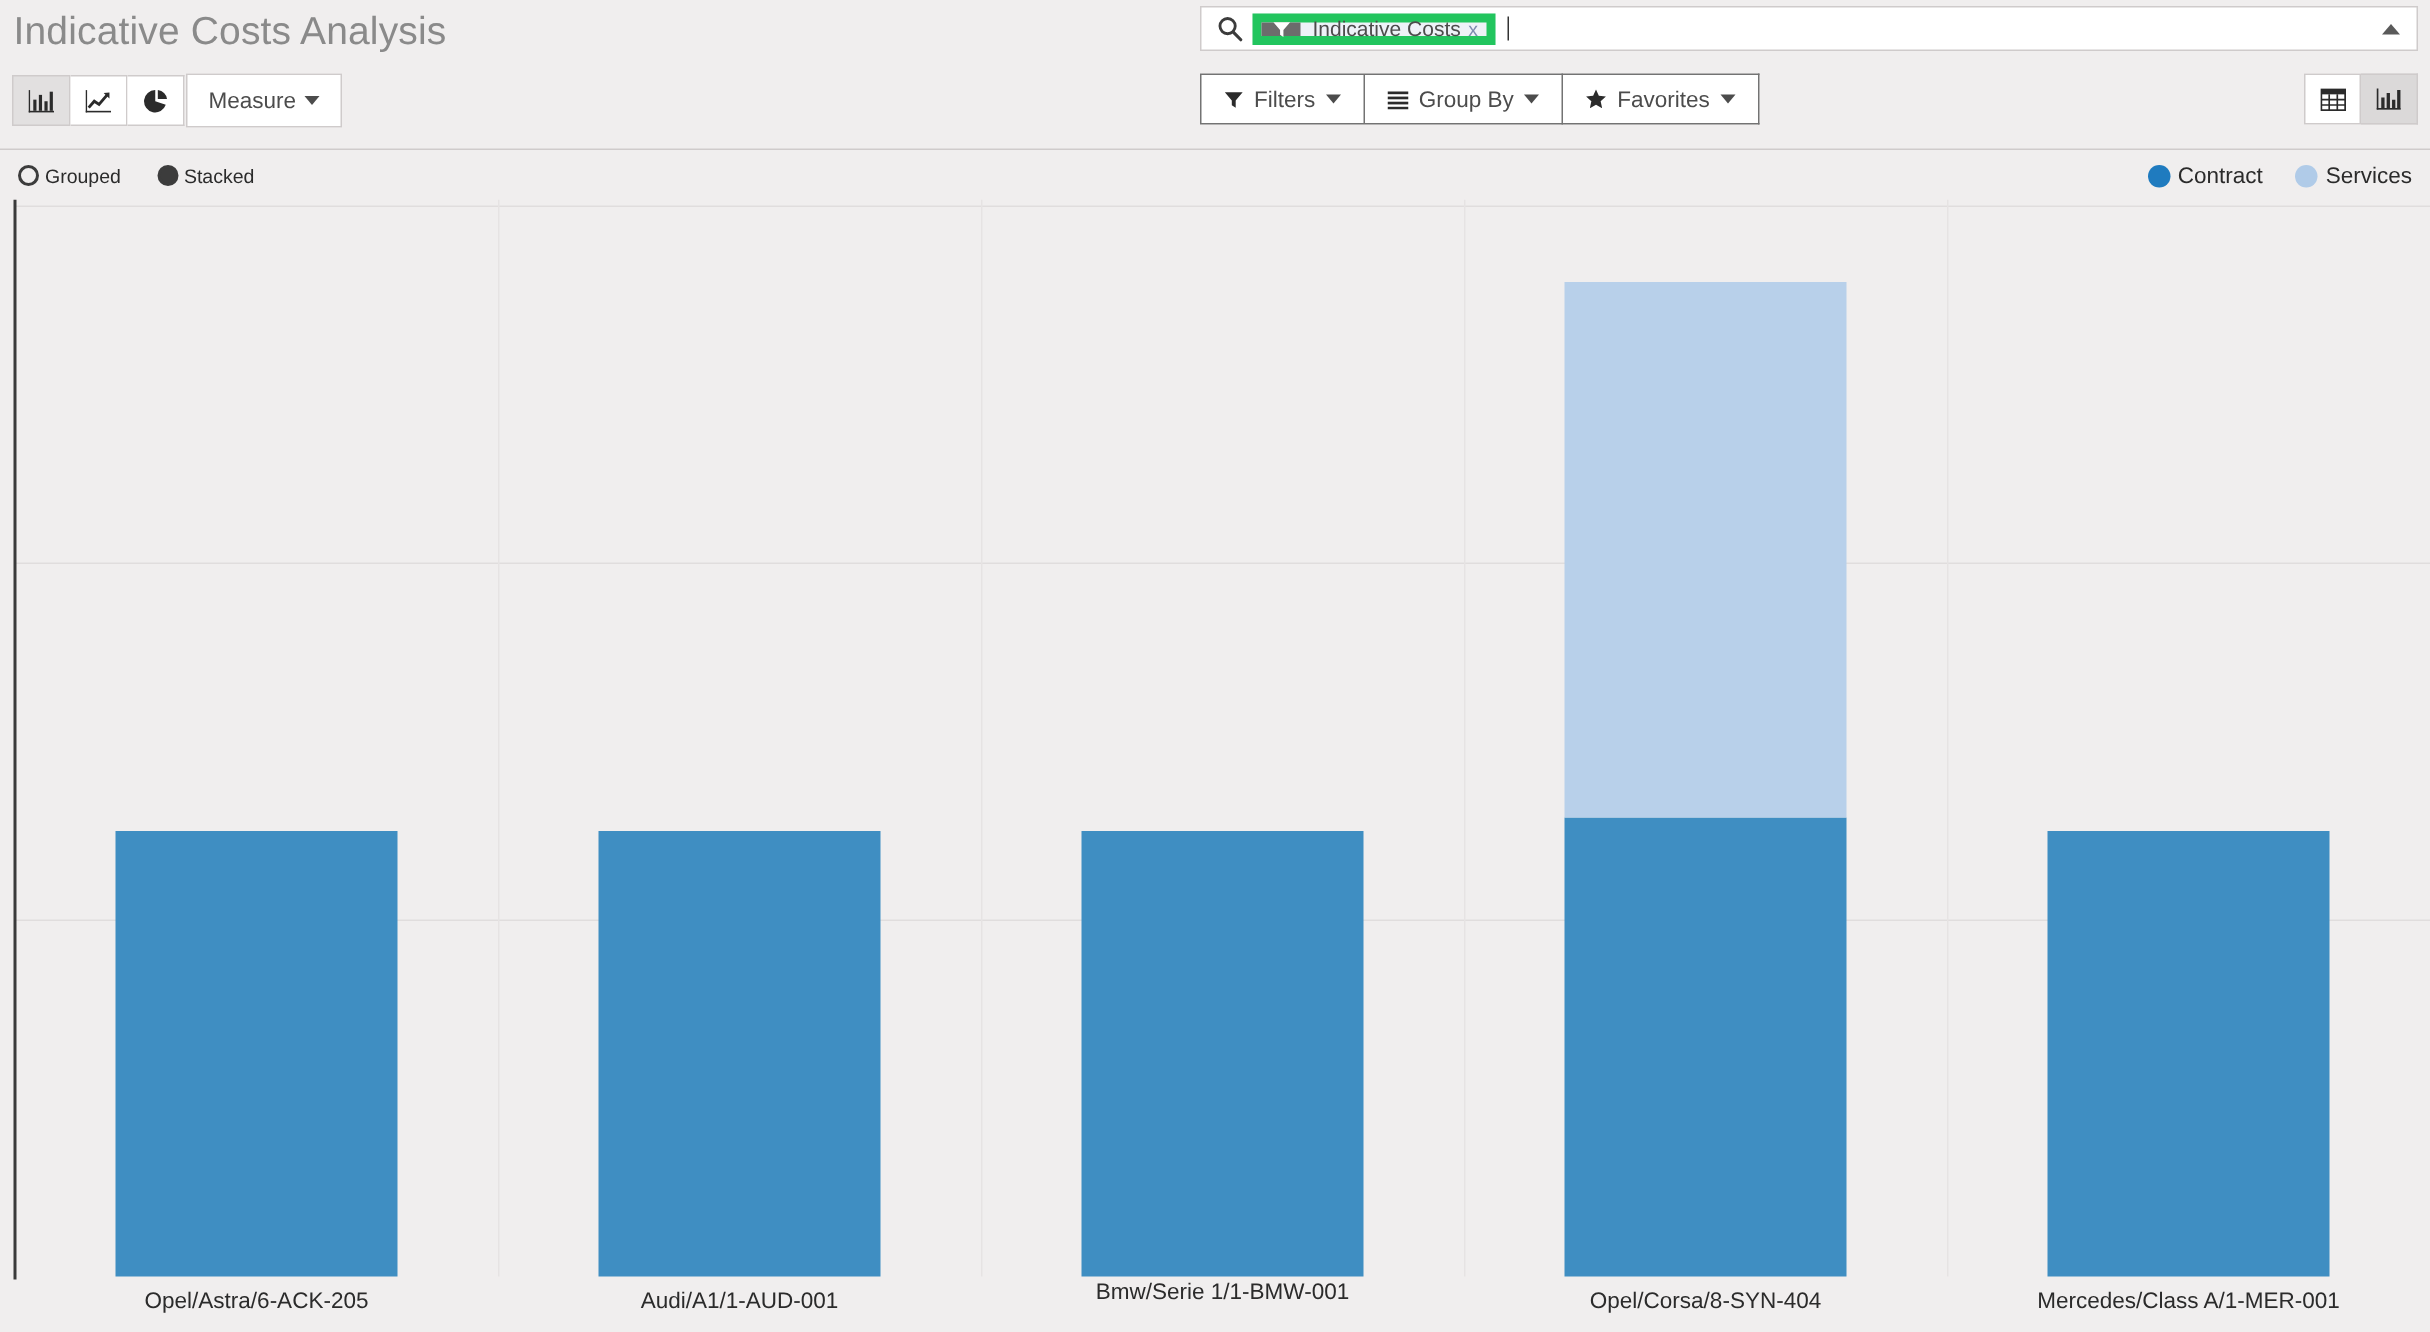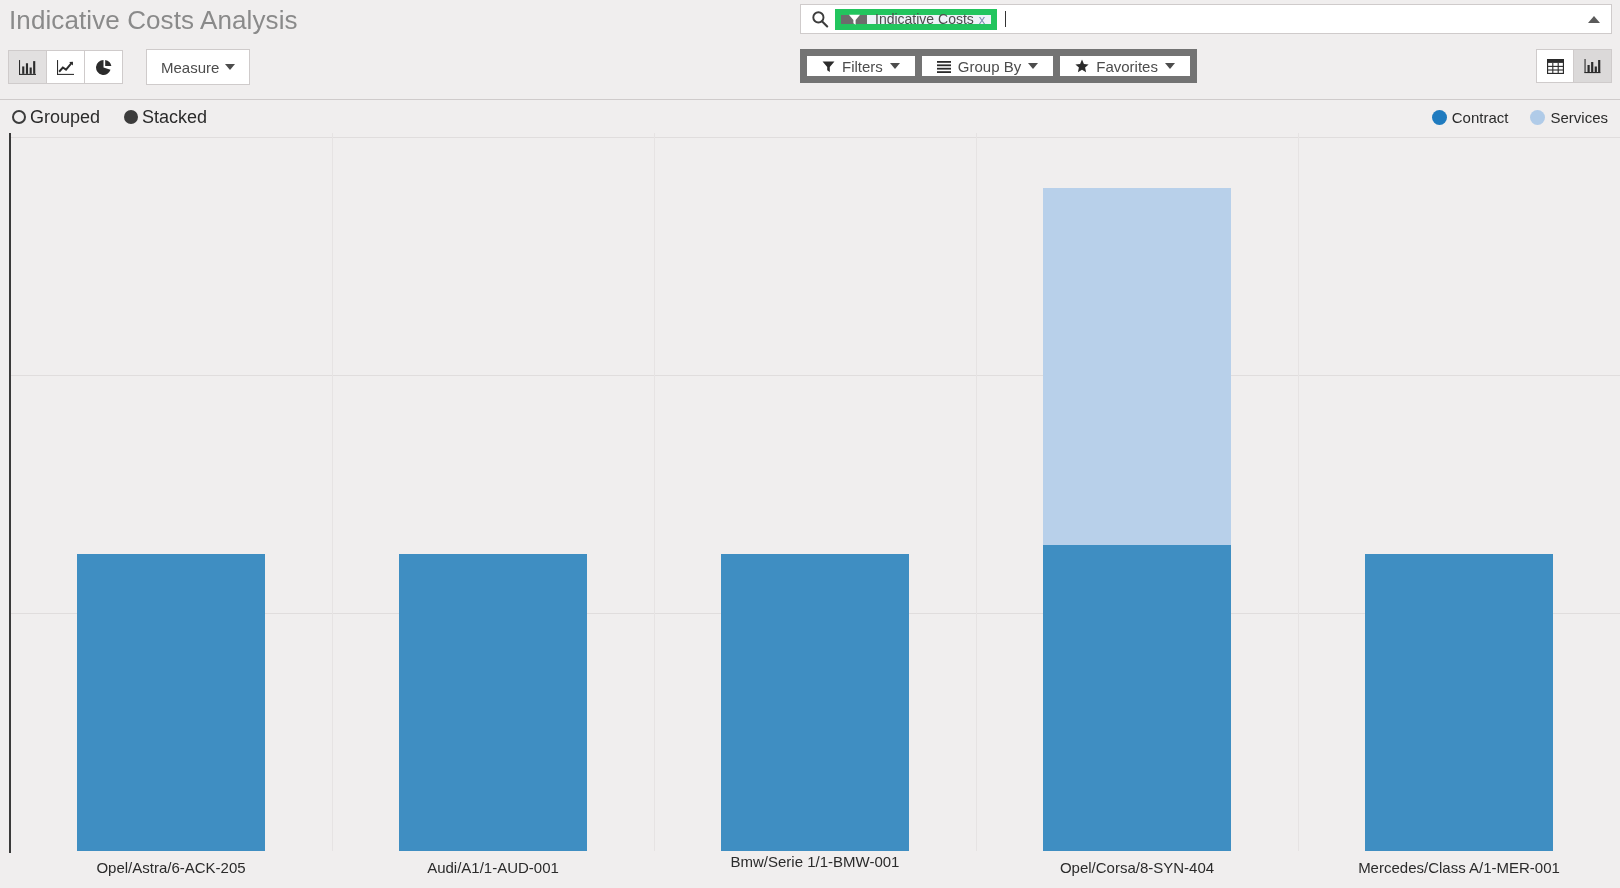--- a/index.html
+++ b/index.html
@@ -64,21 +64,21 @@
   .btn.active { background: #e2e0e0; }
 
   .left-toolbar {
     position: absolute;
     left: 8px;
     top: 49px;
     display: flex;
     align-items: center;
   }
   .measure-btn {
-    margin-left: 23px;
+    margin-left: 1px;
     border: 1px solid #cfcbcb;
     border-radius: 0;
     padding: 0 14px;
     font-size: 15px;
     height: 34px;
     background: #ffffff;
     display: inline-flex;
     align-items: center;
     gap: 6px;
     cursor: pointer;
@@ -183,21 +183,21 @@
 
   
   .filter-toolbar {
     position: absolute;
     left: 800px;
     top: 49px;
     display: flex;
   }
   .filter-btn {
     background: #ffffff;
-    border: 7px solid #737373;
+    border: 1px solid #737373;
     height: 34px;
     box-sizing: border-box;
     display: inline-flex;
     align-items: center;
     gap: 7px;
     padding: 0 15px;
     font-size: 15px;
     color: #4c4c4c;
     cursor: pointer;
   }
@@ -233,21 +233,21 @@
     display: flex;
     align-items: center;
     padding: 0 12px;
     box-sizing: border-box;
   }
   .radio-group { display: flex; align-items: center; gap: 24px; }
   .radio-item {
     display: inline-flex;
     align-items: center;
     gap: 4px;
-    font-size: 18px;
+    font-size: 13px;
     color: #2b2b2b;
     cursor: pointer;
   }
   .radio-dot {
     width: 14px;
     height: 14px;
     border-radius: 50%;
     border: 2px solid #3c3c3c;
     box-sizing: border-box;
     background: transparent;

